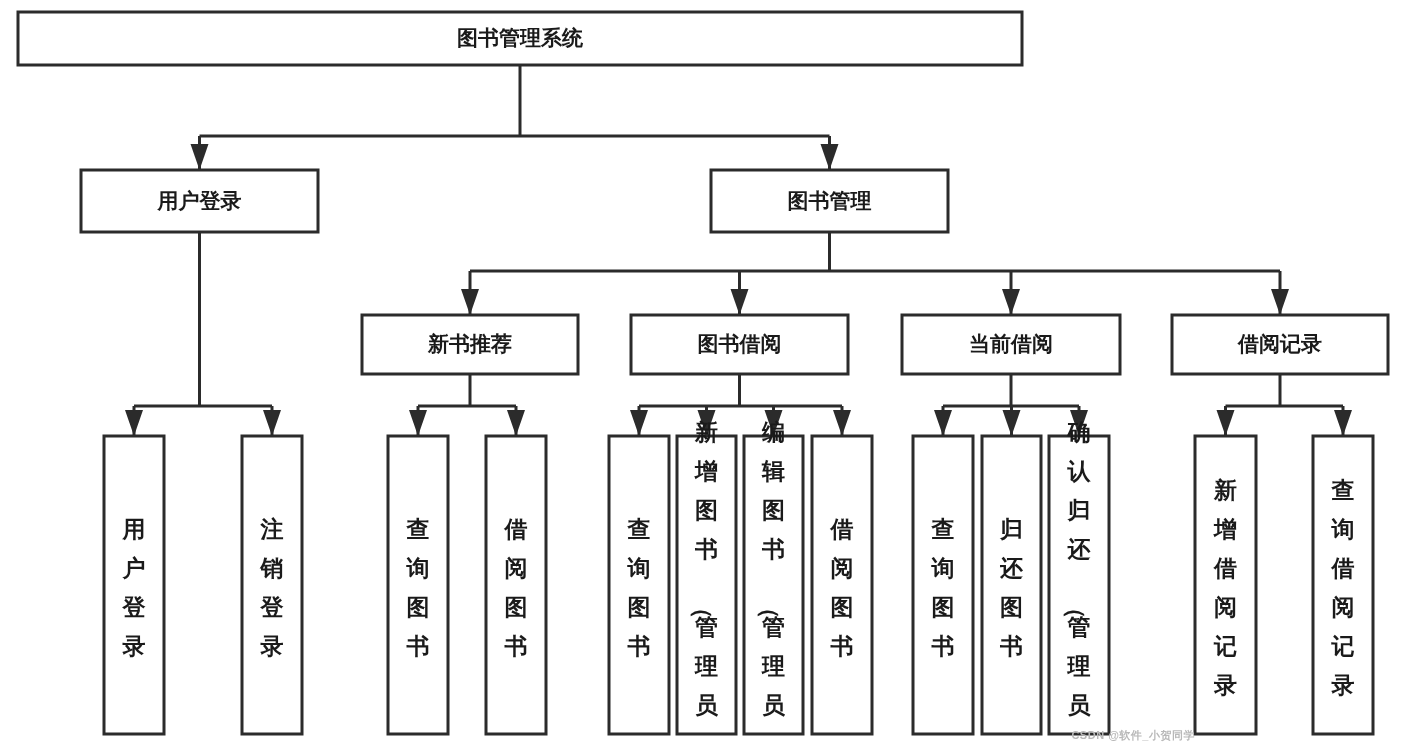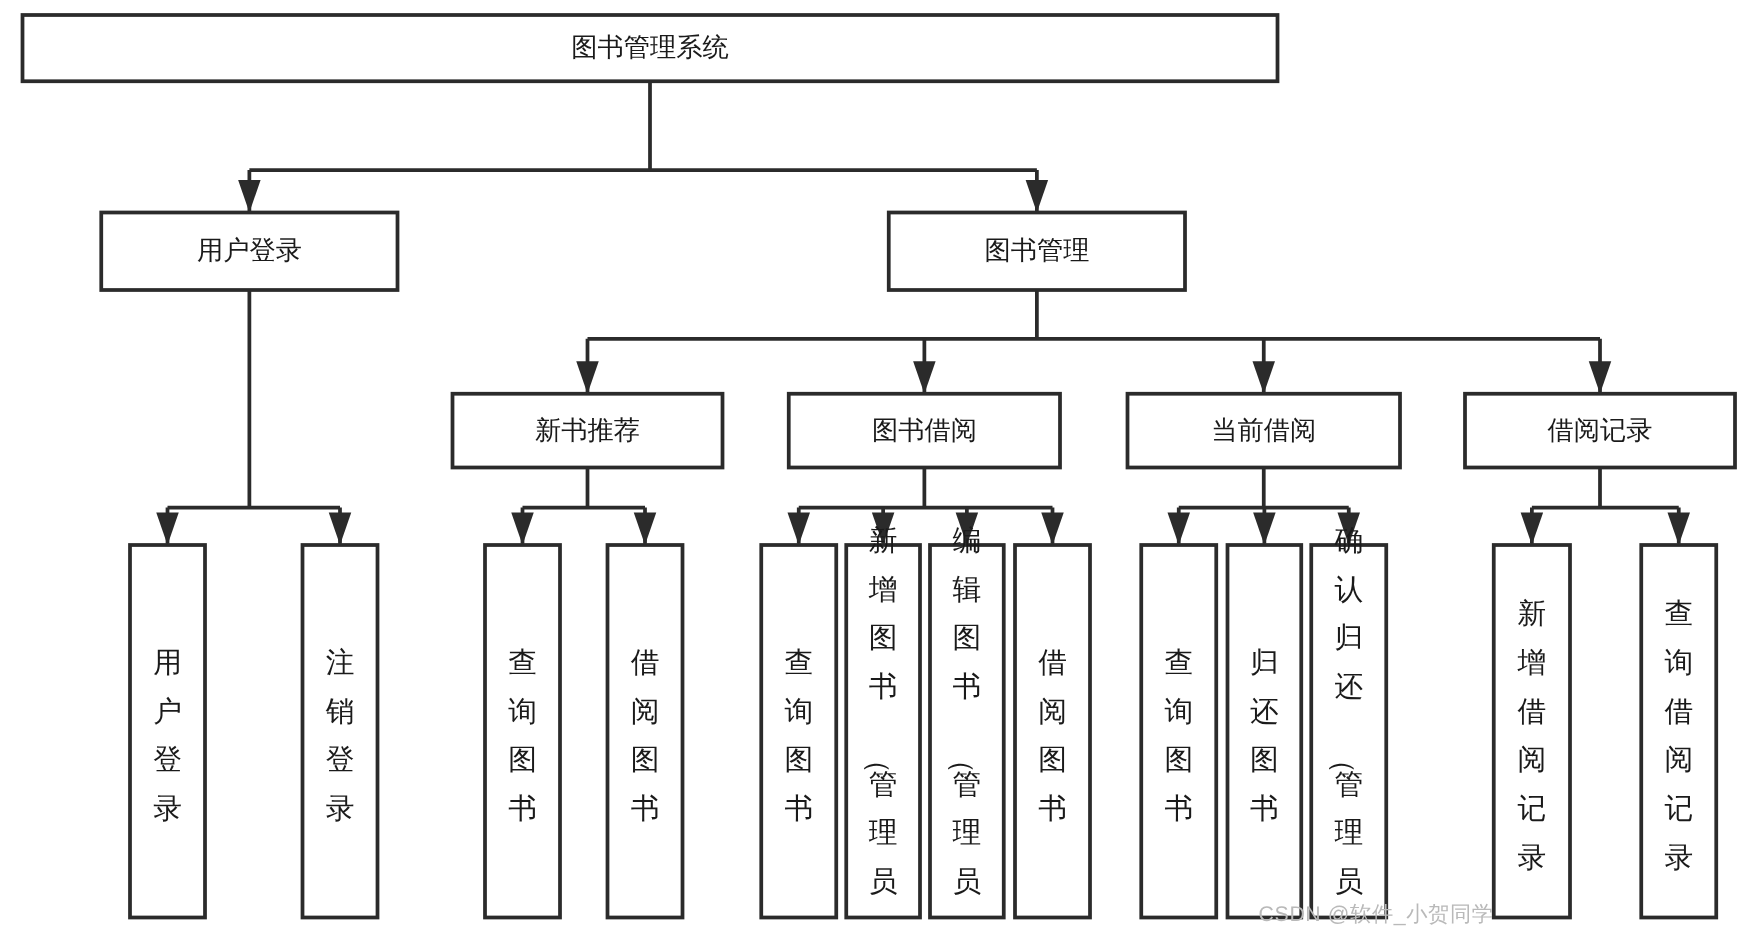--- a/index.html
+++ b/index.html
@@ -13,20 +13,21 @@
     font-family: "Liberation Sans", "DejaVu Sans", sans-serif;
     overflow: hidden;
     position: relative;
   }
   #diagram-root {
     position: absolute;
     left: 0;
     top: 0;
     width: 1203px;
     height: 747px;
+    font-weight: bold;
   }
   svg.flow {
     display: block;
     width: 1405px;
     height: 747px;
   }
   .node-box {
     fill: #ffffff;
     stroke: #2b2b2b;
     stroke-width: 3;
@@ -52,21 +53,21 @@
     font-family: "Liberation Sans", "DejaVu Sans", sans-serif;
     font-size: 23px;
     fill: #1a1a1a;
     text-anchor: middle;
   }
   .watermark {
     position: absolute;
     right: 8px;
     bottom: 4px;
     font-family: "Liberation Sans", "DejaVu Sans", sans-serif;
-    font-size: 17px;
+    font-size: 11px;
     color: #b9b9b9;
     letter-spacing: 0.5px;
     white-space: nowrap;
     user-select: none;
   }
 </style>
 </head>
 <body>
 
 <div id="diagram-root">

